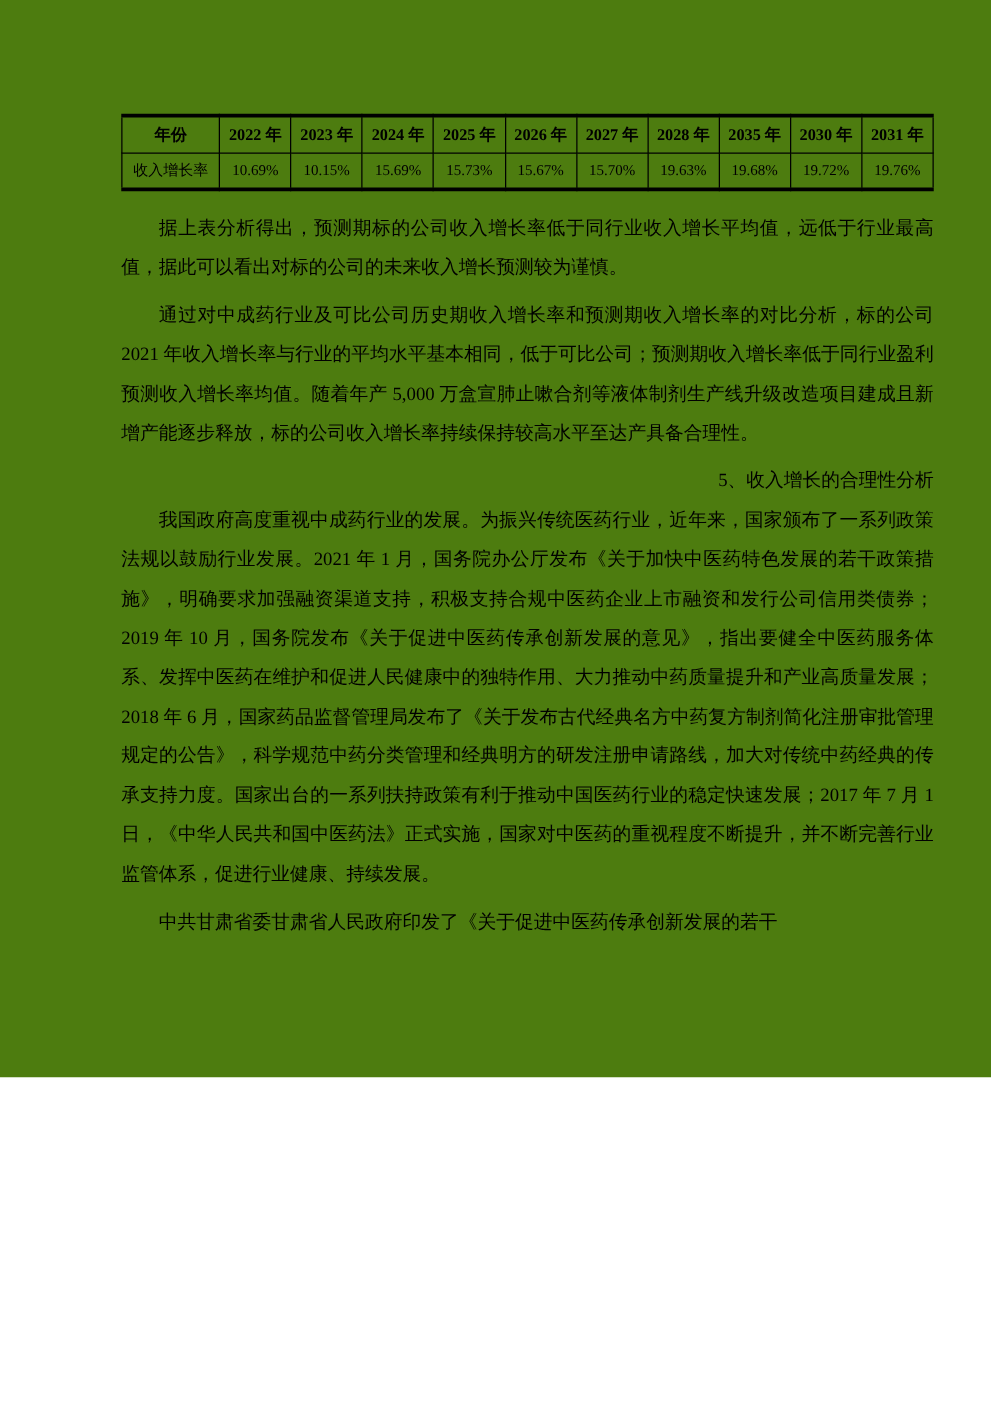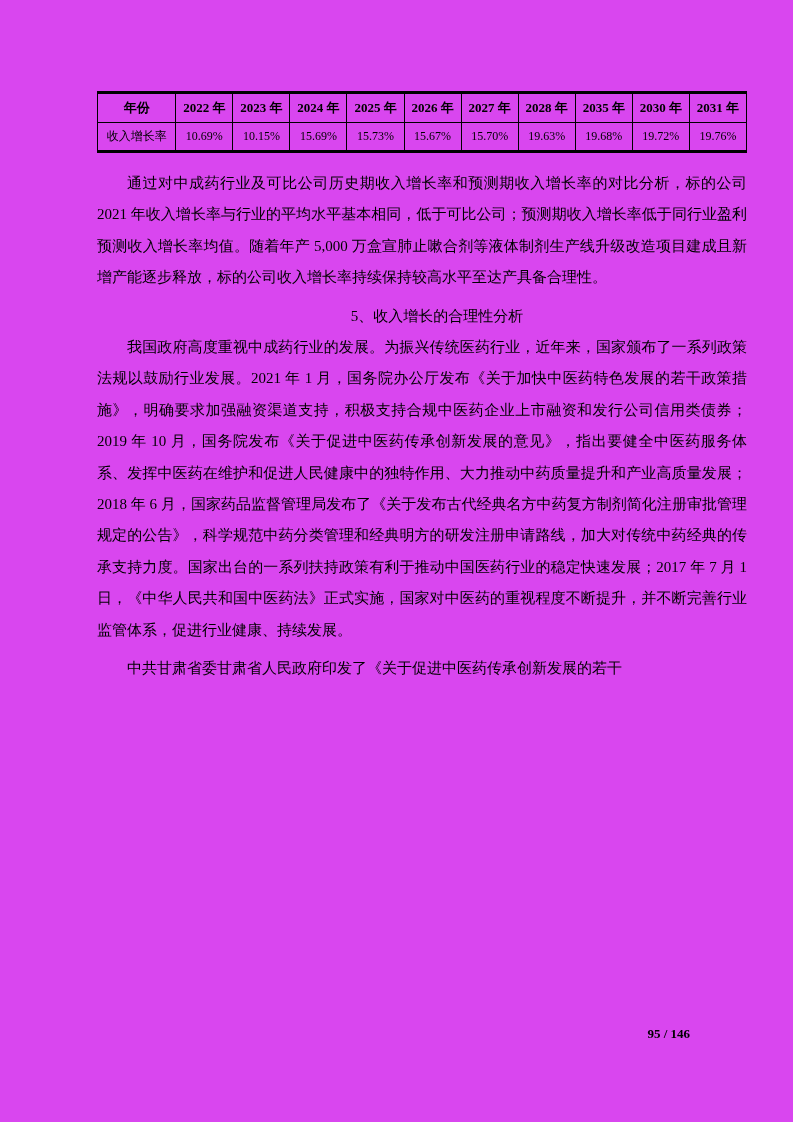--- a/index.html
+++ b/index.html
@@ -3,23 +3,23 @@
 <meta charset="utf-8">
 <style>
   html, body {
     margin: 0;
     padding: 0;
     background: #ffffff;
   }
   .page {
     position: relative;
     width: 793px;
-    height: 1122px;
+    height: 862px;
     margin: 0 auto;
-    background: #d946ef;
+    background: #4d7c0f;
     box-sizing: border-box;
     padding: 91px 46px 0 97px;
     overflow: hidden;
     font-family: "Liberation Serif", "DejaVu Serif", serif;
     color: #000000;
   }
   table.growth-table {
     width: 100%;
     border-collapse: collapse;
     table-layout: fixed;
@@ -47,21 +47,21 @@
   table.growth-table .col-label { width: 11.6%; }
   .body-text {
     font-size: 15px;
     line-height: 31.4px;
     text-align: justify;
     text-indent: 2em;
     margin: 0 0 7px 0;
   }
   .body-text.heading {
     margin: 2px 0 0 0;
-    text-align: center;
+    text-align: right;
   }
   .page-footer {
     position: absolute;
     right: 103px;
     top: 1026px;
     font-size: 13px;
     font-weight: bold;
     text-align: center;
   }
 </style>
@@ -96,20 +96,21 @@
           <td>15.67%</td>
           <td>15.70%</td>
           <td>19.63%</td>
           <td>19.68%</td>
           <td>19.72%</td>
           <td>19.76%</td>
         </tr>
       </tbody>
   </table>
 
+  <p class="body-text">据上表分析得出，预测期标的公司收入增长率低于同行业收入增长平均值，远低于行业最高值，据此可以看出对标的公司的未来收入增长预测较为谨慎。</p>
 
   <p class="body-text">通过对中成药行业及可比公司历史期收入增长率和预测期收入增长率的对比分析，标的公司 2021 年收入增长率与行业的平均水平基本相同，低于可比公司；预测期收入增长率低于同行业盈利预测收入增长率均值。随着年产 5,000 万盒宣肺止嗽合剂等液体制剂生产线升级改造项目建成且新增产能逐步释放，标的公司收入增长率持续保持较高水平至达产具备合理性。</p>
 
   <p class="body-text heading">5、收入增长的合理性分析</p>
 
 
   <p class="body-text">我国政府高度重视中成药行业的发展。为振兴传统医药行业，近年来，国家颁布了一系列政策法规以鼓励行业发展。2021 年 1 月，国务院办公厅发布《关于加快中医药特色发展的若干政策措施》，明确要求加强融资渠道支持，积极支持合规中医药企业上市融资和发行公司信用类债券；2019 年 10 月，国务院发布《关于促进中医药传承创新发展的意见》，指出要健全中医药服务体系、发挥中医药在维护和促进人民健康中的独特作用、大力推动中药质量提升和产业高质量发展；2018 年 6 月，国家药品监督管理局发布了《关于发布古代经典名方中药复方制剂简化注册审批管理规定的公告》，科学规范中药分类管理和经典明方的研发注册申请路线，加大对传统中药经典的传承支持力度。国家出台的一系列扶持政策有利于推动中国医药行业的稳定快速发展；2017 年 7 月 1 日，《中华人民共和国中医药法》正式实施，国家对中医药的重视程度不断提升，并不断完善行业监管体系，促进行业健康、持续发展。</p>
 
 
   <p class="body-text">中共甘肃省委甘肃省人民政府印发了《关于促进中医药传承创新发展的若干</p>

